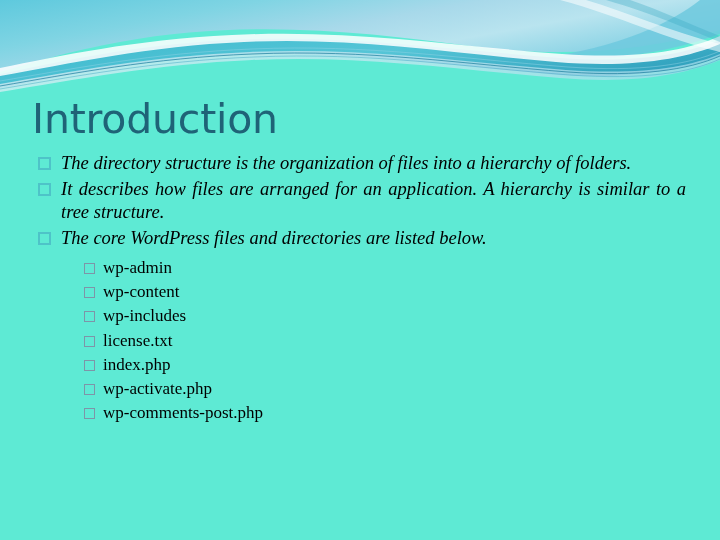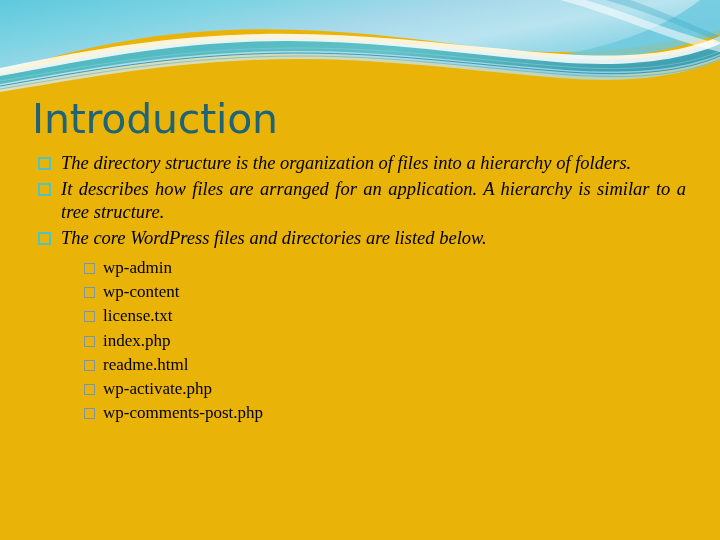--- a/index.html
+++ b/index.html
@@ -6,21 +6,21 @@
   html, body {
     margin: 0;
     padding: 0;
     background: #ffffff;
   }
   #slide {
     position: relative;
     width: 720px;
     height: 540px;
     overflow: hidden;
-    background: #eab308;
+    background: #5eead4;
     font-family: "Liberation Serif", serif;
   }
 
   
   .header-decor {
     position: absolute;
     top: 0;
     left: 0;
     width: 720px;
     height: 92px;
@@ -182,29 +182,29 @@
       <li class="bullet-l2">
         <span class="sq2"></span>
         <span>wp-admin</span>
       </li>
       <li class="bullet-l2">
         <span class="sq2"></span>
         <span>wp-content</span>
       </li>
       <li class="bullet-l2">
         <span class="sq2"></span>
+        <span>wp-includes</span>
+      </li>
+      <li class="bullet-l2">
+        <span class="sq2"></span>
         <span>license.txt</span>
       </li>
       <li class="bullet-l2">
         <span class="sq2"></span>
         <span>index.php</span>
-      </li>
-      <li class="bullet-l2">
-        <span class="sq2"></span>
-        <span>readme.html</span>
       </li>
       <li class="bullet-l2">
         <span class="sq2"></span>
         <span>wp-activate.php</span>
       </li>
       <li class="bullet-l2">
         <span class="sq2"></span>
         <span>wp-comments-post.php</span>
       </li>
     </ul>

